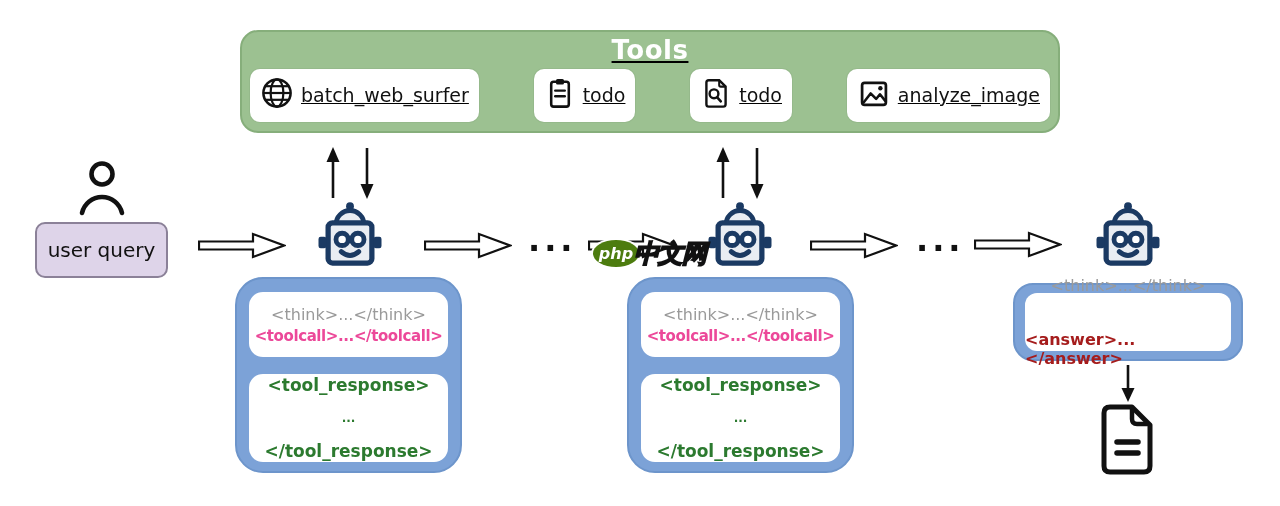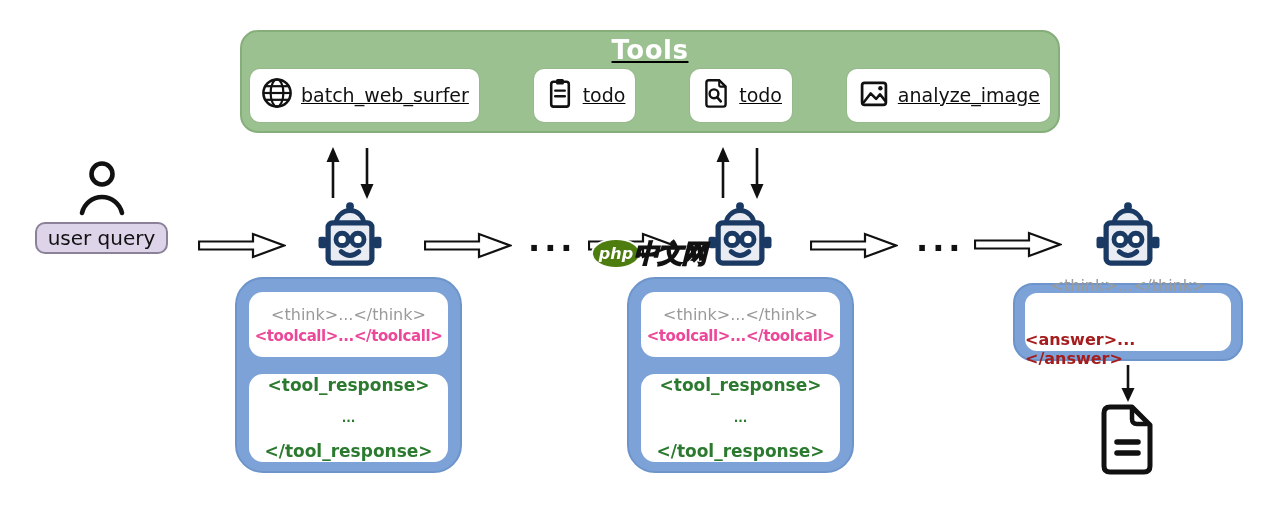--- a/index.html
+++ b/index.html
@@ -26,21 +26,21 @@
   .tool-chip {
     display:flex; align-items:center; gap:7px; background:#ffffff;
     border-radius:10px; height:53px; padding:0 10px;
     font-size:19px; color:#111; box-shadow:0 0 0 1px rgba(0,0,0,0.04);
     white-space:nowrap;
   }
   .tool-chip svg { flex:0 0 auto; }
 
   
   .user-query-box {
-    left:35px; top:222px; width:133px; height:32px;
+    left:35px; top:222px; width:133px; height:56px;
     background:#ded4e9; border:2px solid #8b8198; border-radius:10px;
     display:flex; align-items:center; justify-content:center;
     font-size:20px; color:#111;
   }
 
   
   .ellipsis {
     font-size:32px; font-weight:bold; color:#111; letter-spacing:4px;
     line-height:36px;
   }

